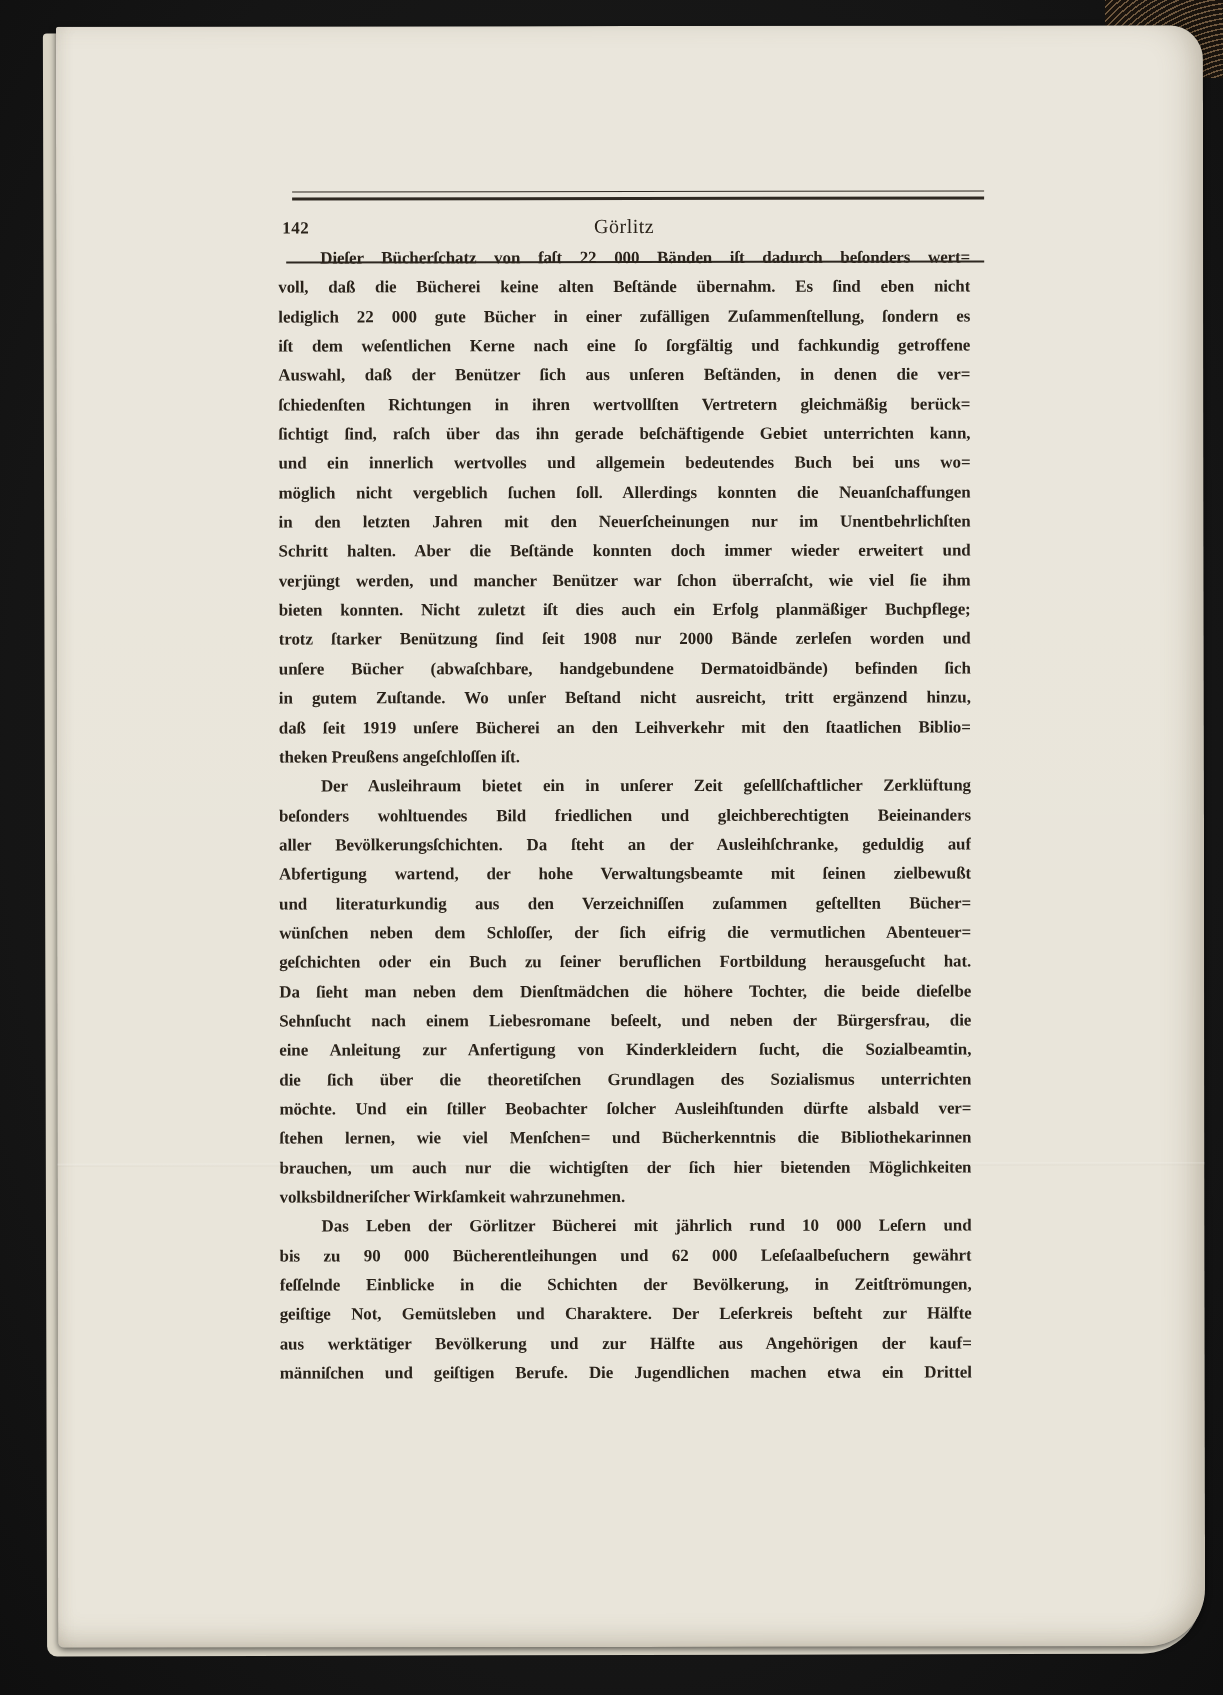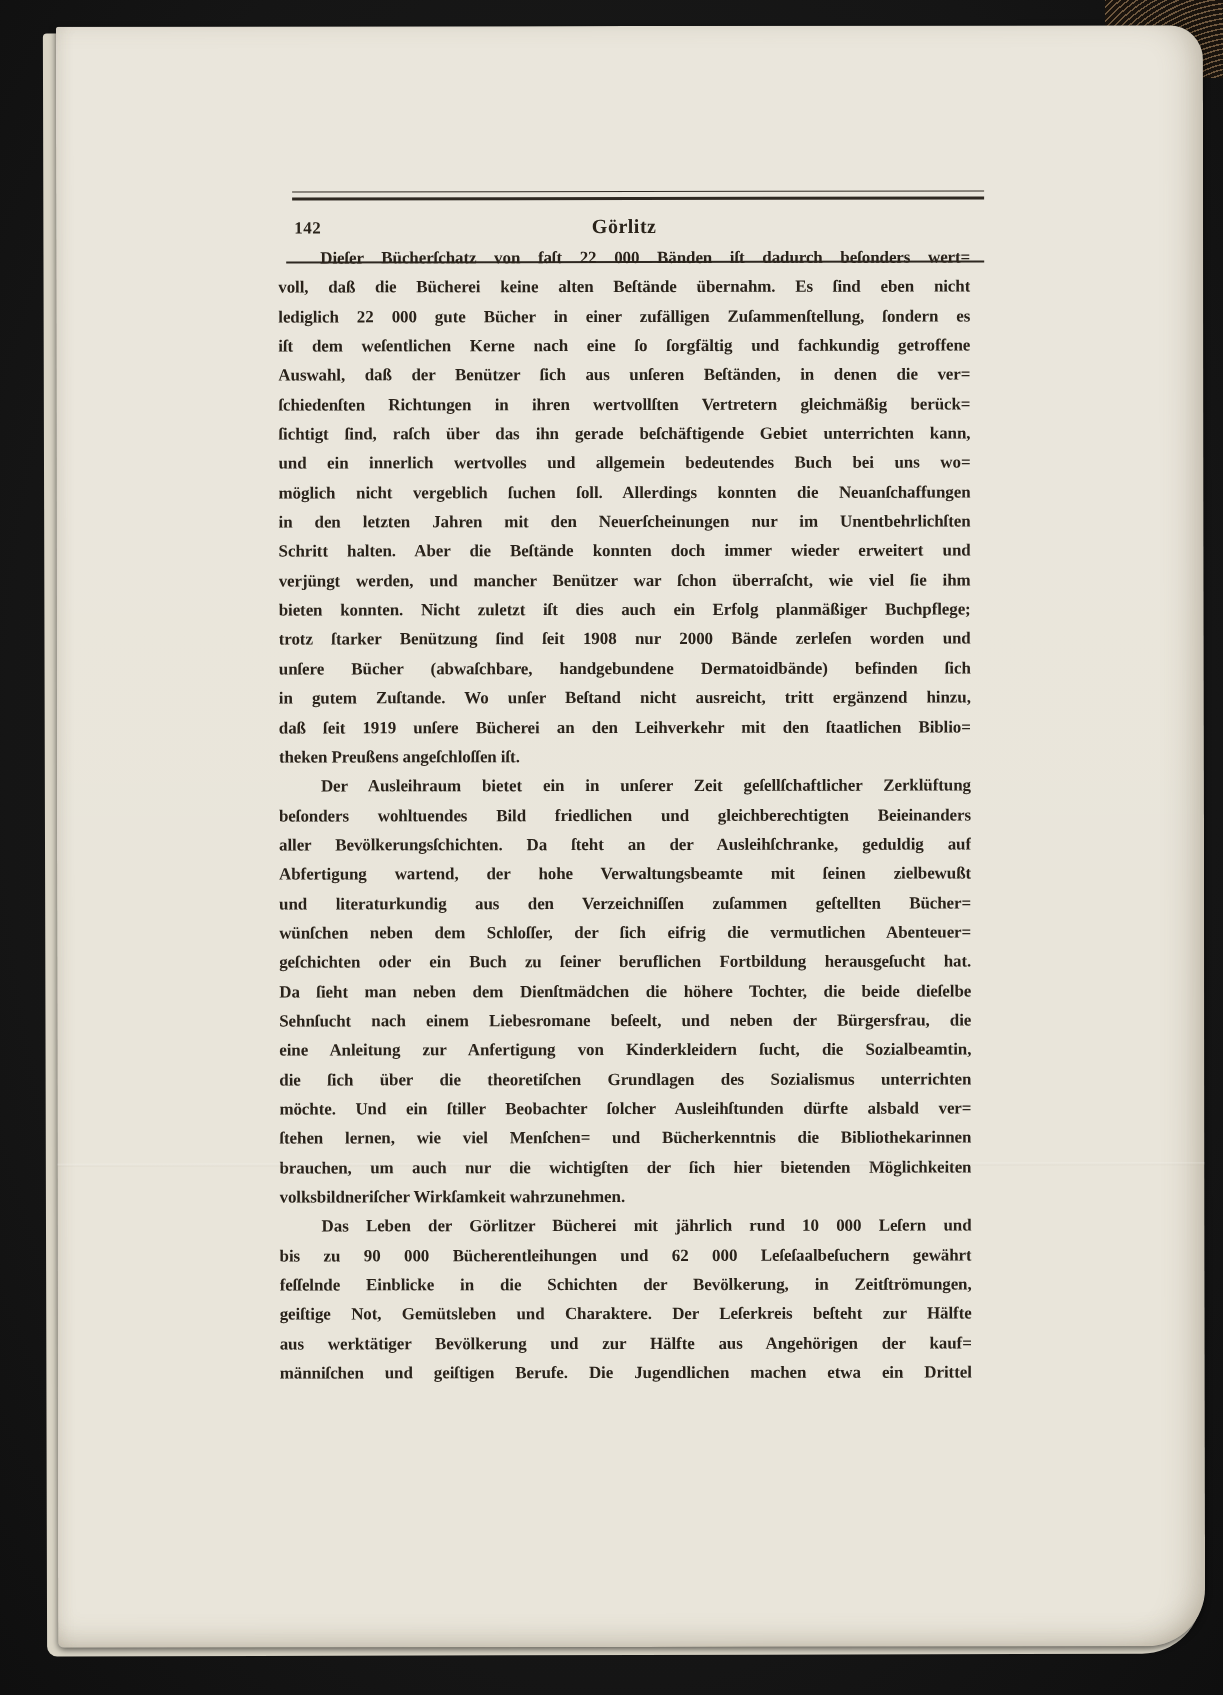--- a/index.html
+++ b/index.html
@@ -45,23 +45,23 @@
     background:linear-gradient(180deg, rgba(255,255,255,.45), rgba(120,105,80,.12));
     opacity:.5;pointer-events:none;
   }
   
   .page-header{position:absolute;left:222px;top:165px;width:692px;color:#2b241b;}
   .rule{background:#2e2821;}
   .rule-a{position:absolute;top:0;left:14px;right:-14px;height:1.4px;}
   .rule-b{position:absolute;top:6px;left:14px;right:-14px;height:2.6px;}
   .rule-c{position:absolute;top:70px;left:8px;right:-14px;height:2px;}
   .header-row{position:absolute;top:24px;left:0;right:0;height:30px;}
-  .page-number{position:absolute;left:16px;top:3px;font-size:17px;font-weight:700;letter-spacing:.5px;}
+  .page-number{position:absolute;left:4px;top:3px;font-size:17px;font-weight:700;letter-spacing:.5px;}
   .running-title{position:absolute;left:0;right:0;text-align:center;top:0;
-    font-size:20px;font-weight:700;letter-spacing:.5px;}
+    font-size:20px;font-weight:400;letter-spacing:.5px;}
   
   .page-text{
     position:absolute;left:222px;top:217px;width:692px;
     font-size:17px;font-weight:700;color:#2a231b;
     letter-spacing:-0.1px;
   }
   .para{margin:0;}
   .line{
     height:29.35px;line-height:29.35px;
     text-align:justify;text-align-last:justify;

